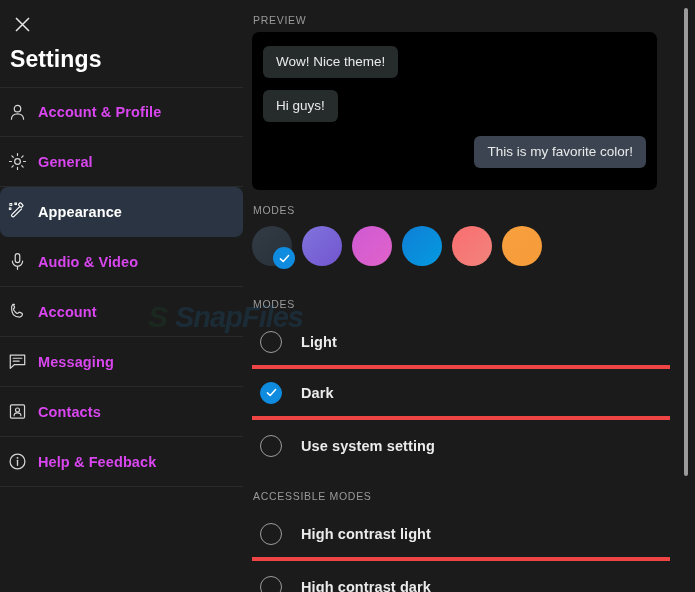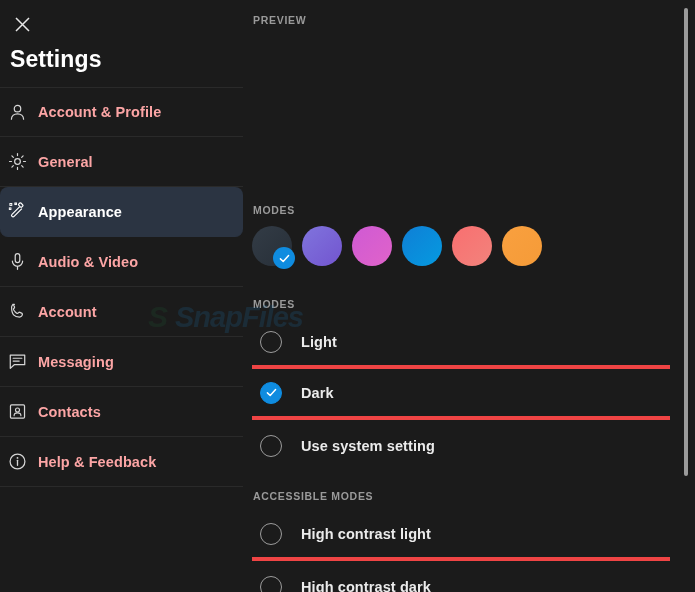--- a/index.html
+++ b/index.html
@@ -85,37 +85,37 @@
     align-items: center;
     justify-content: flex-start;
     flex: 0 0 30px;
     color: #d6d6d6;
   }
   .nav-icon svg { display: block; }
 
   .nav-label {
     font-size: 14.5px;
     font-weight: bold;
-    color: #fca5a5;
+    color: #d946ef;
     letter-spacing: 0.1px;
   }
   .nav-item.active .nav-label { color: #ffffff; }
 
   
   #main {
     position: relative;
     flex: 1 1 auto;
     height: 592px;
     background: #1b1b1b;
     overflow: hidden;
   }
 
   .section-head {
     font-size: 10.5px;
-    font-weight: bold;
+    font-weight: normal;
     color: #9a9a9a;
     letter-spacing: 0.7px;
   }
 
   
   #preview-head { position: absolute; left: 10px; top: 14px; }
 
   #preview-box {
     position: absolute;
     left: 9px;
@@ -373,20 +373,25 @@
         <span class="nav-label">Help &amp; Feedback</span>
       </div>
 
     </div>
   </div>
 
   <div id="main">
 
     <div class="section-head" id="preview-head">PREVIEW</div>
 
+    <div id="preview-box">
+      <div class="bubble incoming b1">Wow! Nice theme!</div>
+      <div class="bubble incoming b2">Hi guys!</div>
+      <div class="bubble outgoing">This is my favorite color!</div>
+    </div>
 
     <div class="section-head" id="color-head">MODES</div>
 
     <div id="swatch-row">
       <div class="swatch" style="background:linear-gradient(135deg,#333c46,#272f38);">
         <span class="check-badge">
           <svg width="13" height="13" viewBox="0 0 14 14">
             <path d="M2.6 7.4 L5.6 10.3 L11.4 3.9" stroke="#ffffff" stroke-width="1.6" fill="none" stroke-linecap="round" stroke-linejoin="round"></path>
           </svg>
         </span>

